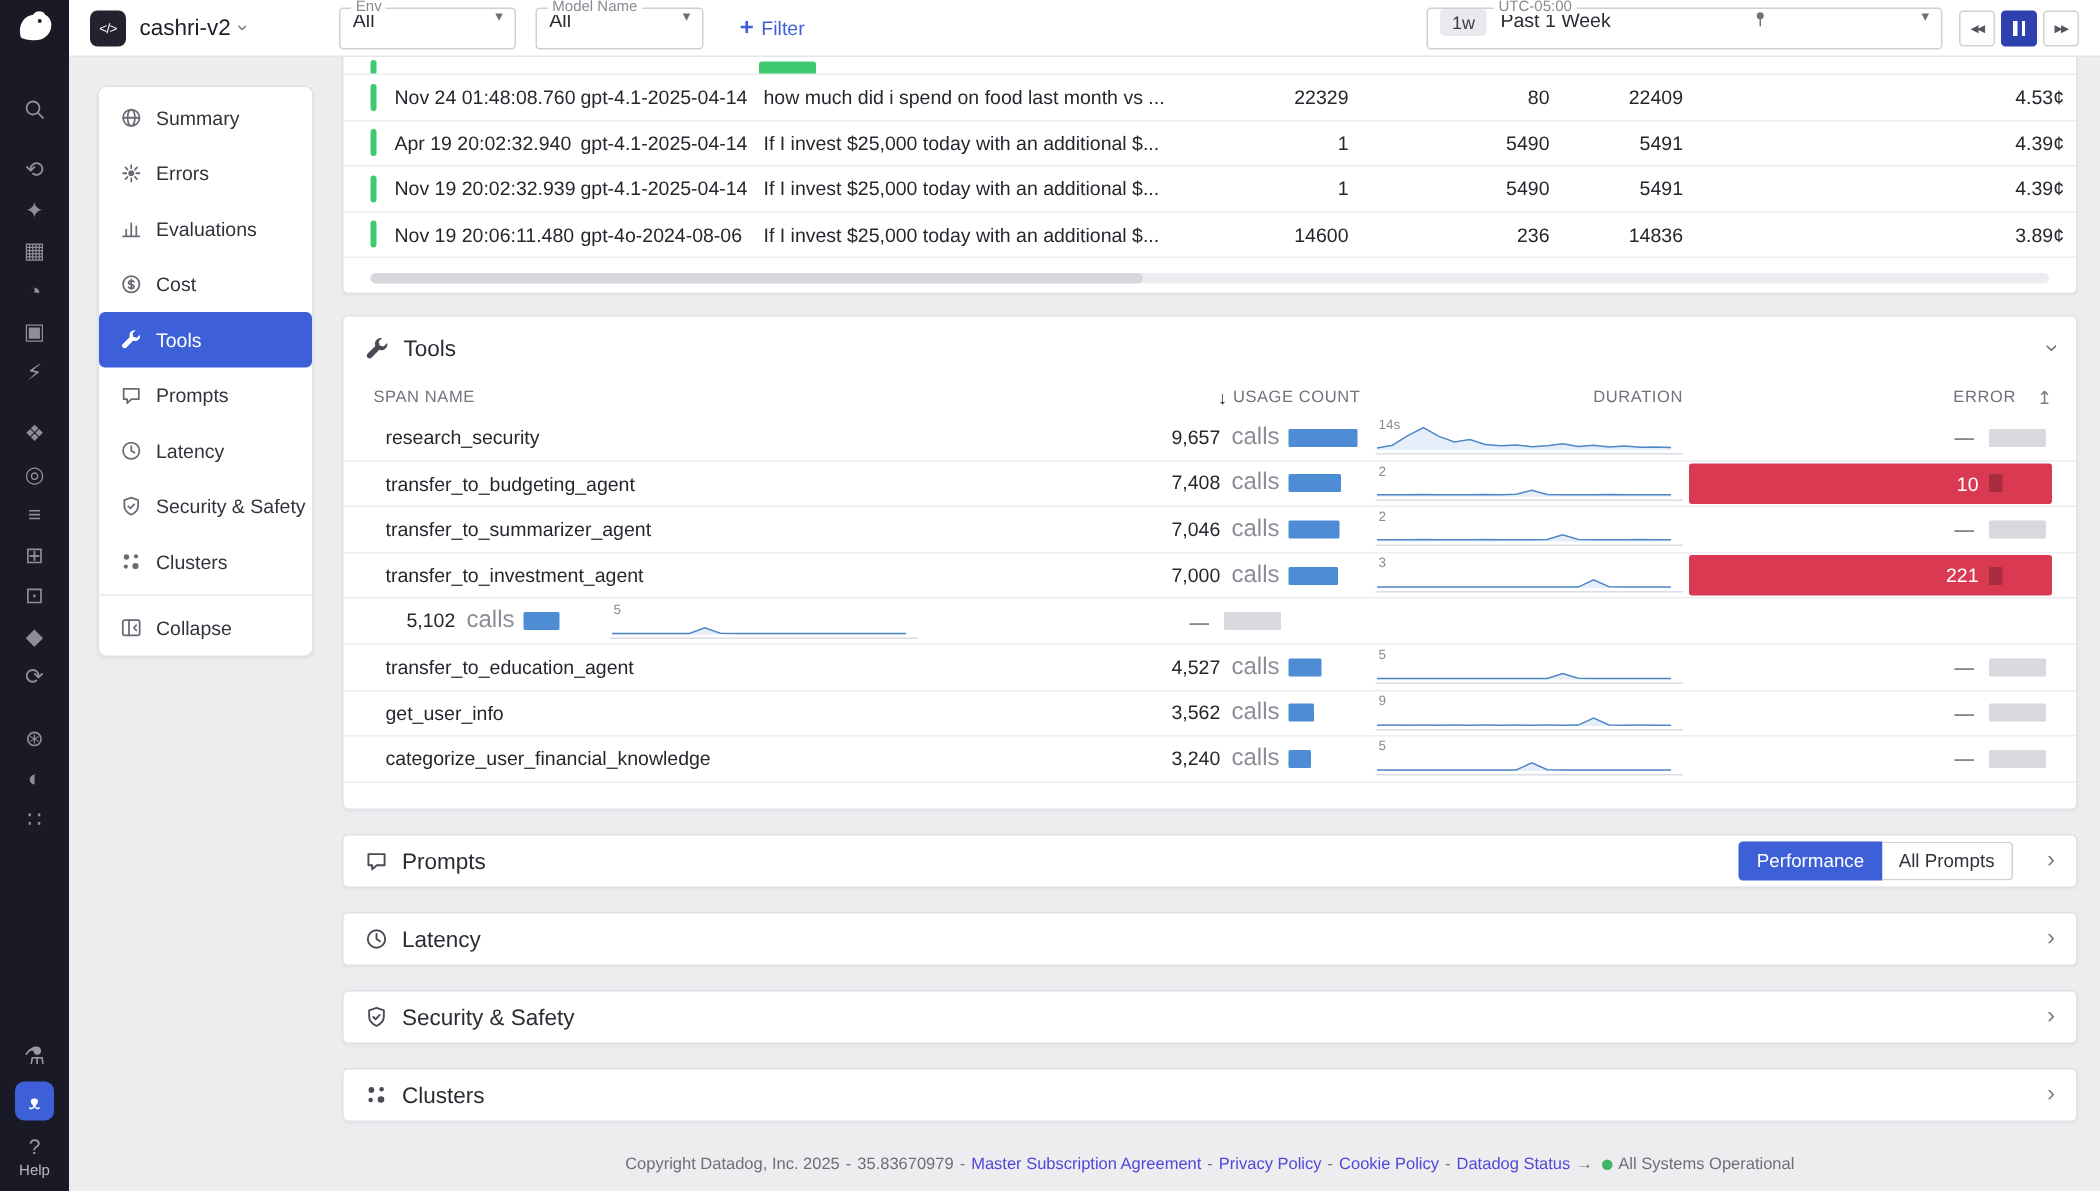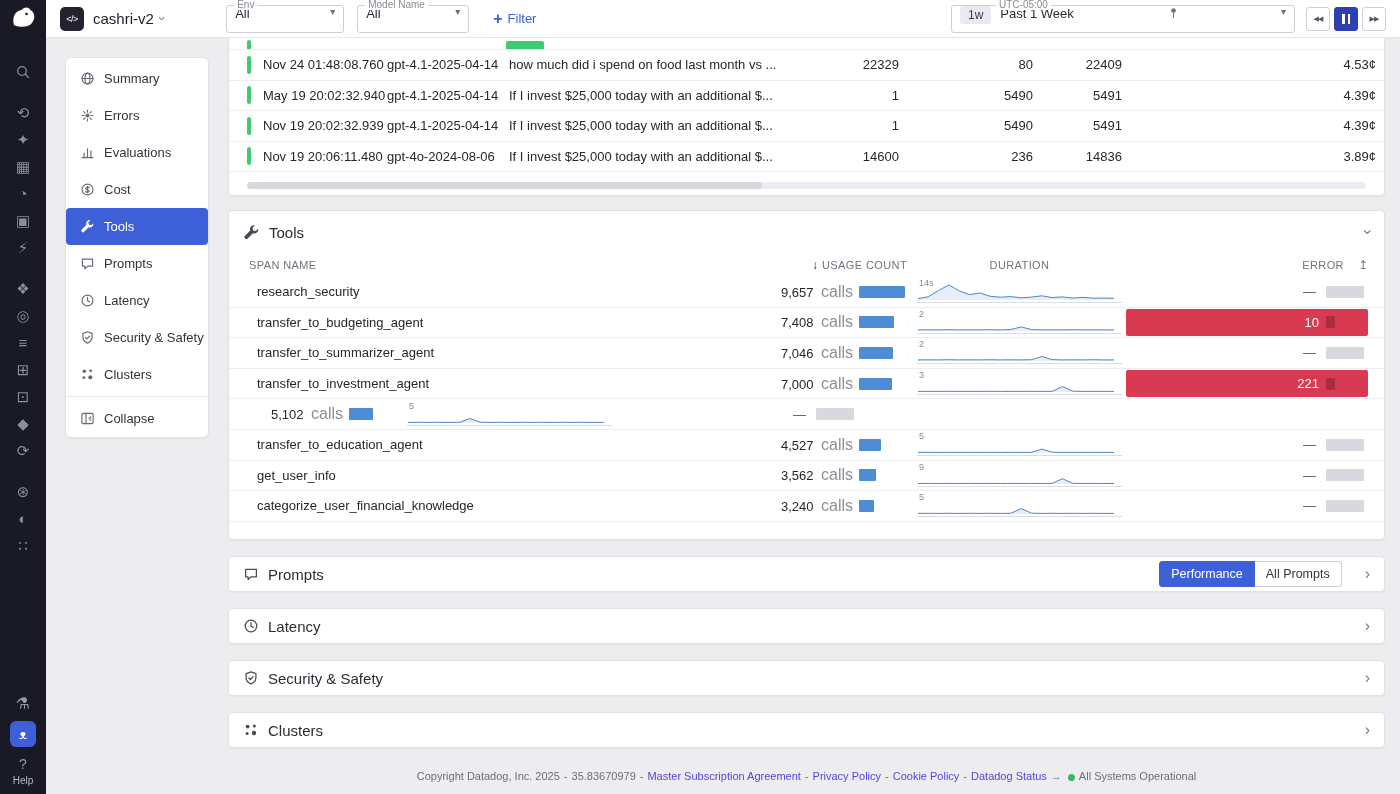--- a/index.html
+++ b/index.html
@@ -83,21 +83,21 @@
   .sec-ico{display:flex;align-items:center;color:#4a4a55}
   .sec-title{font-size:15px;color:#2b2b33}
   .sec-head .chev{margin-left:auto}
   .xhead{display:flex;align-items:center;height:24px;padding:0 16px 0 20px;font-size:11px;letter-spacing:.4px;color:var(--muted);font-weight:500;text-transform:uppercase}
   .x-name{flex:1;min-width:0}
   .x-usage{width:140px;flex:none;display:flex;align-items:center;justify-content:flex-end;gap:6px}
   .x-dur{width:205px;flex:none;margin-left:10px}
   .x-err{width:242px;flex:none;margin-left:4px;display:flex;align-items:center;justify-content:flex-end}
   .usage-h{gap:4px}
   .sort{font-weight:700;color:#2f2f38;font-size:12px;cursor:pointer;letter-spacing:0}
-  .dur-h{text-align:center}
+  .dur-h{text-align:right}
   .err-h{gap:14px}
   .export{font-size:12px;color:#7a7a85;cursor:pointer;letter-spacing:0}
   .xrow{display:flex;align-items:center;height:30.6px;border-bottom:1px solid #eeeef2;padding:0 16px 0 28px;font-size:13px;cursor:pointer}
   .xrow .x-name{color:var(--text);white-space:nowrap;overflow:hidden;text-overflow:ellipsis}
   .x-text{width:86px;text-align:right;white-space:nowrap}
   .x-num{color:var(--text);font-variant-numeric:tabular-nums}
   .x-calls{color:#8d8d98;font-size:16px;margin-left:3px}
   .x-barslot{width:48px;display:flex}
   .x-bar{height:12px;background:var(--bar-blue);border-radius:1px}
   .xrow .x-dur{height:23px;position:relative;border-bottom:1px solid #dcdce4;align-self:center}
@@ -327,21 +327,21 @@
     <span class="ts">Nov 24 01:48:08.760</span>
     <span class="tm">gpt-4.1-2025-04-14</span>
     <span class="ti">how much did i spend on food last month vs ...</span>
     <span class="tn n1">22329</span>
     <span class="tn n2">80</span>
     <span class="tn n3">22409</span>
     <span class="tn n4">4.53¢</span>
   </div>
           <div class="trow">
     <span class="tstatus"></span>
-    <span class="ts">May 19 20:02:32.940</span>
+    <span class="ts">Apr 19 20:02:32.940</span>
     <span class="tm">gpt-4.1-2025-04-14</span>
     <span class="ti">If I invest $25,000 today with an additional $...</span>
     <span class="tn n1">1</span>
     <span class="tn n2">5490</span>
     <span class="tn n3">5491</span>
     <span class="tn n4">4.39¢</span>
   </div>
           <div class="trow">
     <span class="tstatus"></span>
     <span class="ts">Nov 19 20:02:32.939</span>

